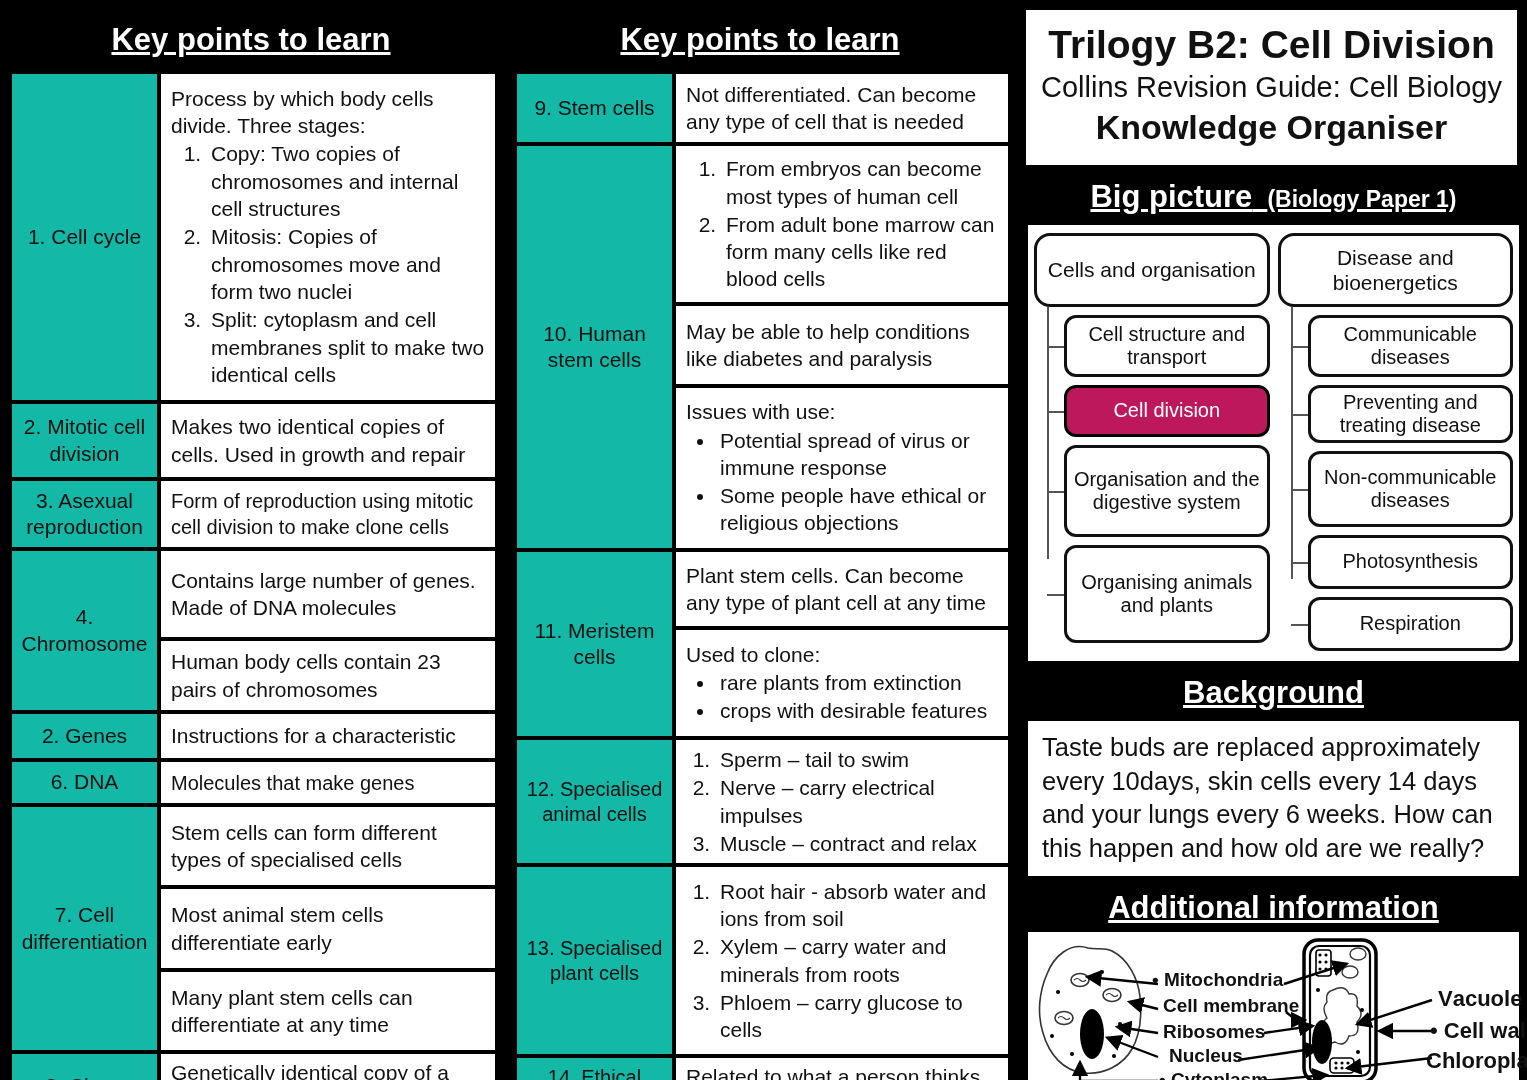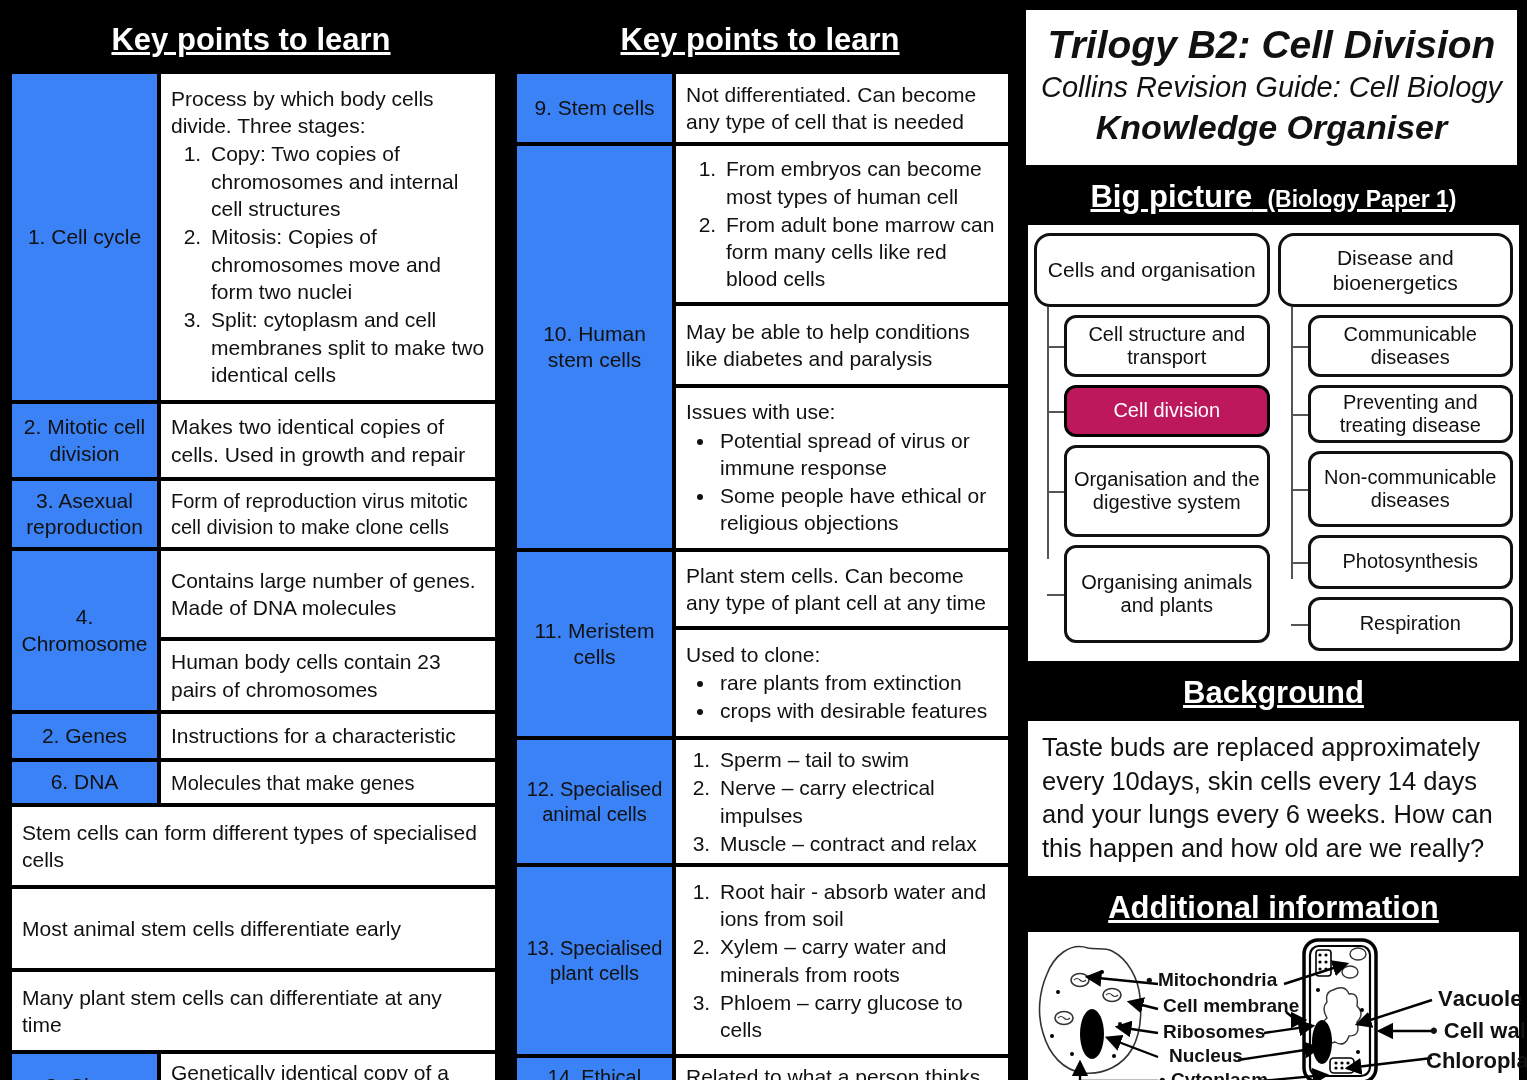--- a/index.html
+++ b/index.html
@@ -23,38 +23,38 @@
 
   
   .kp-table {
     margin:2px 0 0 8px; background:#000; border:4px solid #000;
     display:flex; flex-direction:column; gap:4px;
   }
   .col-left  .kp-table { width:483px; }
   .col-mid   .kp-table { width:491px; }
   .kp-row { display:flex; gap:4px; }
   .term {
-    background:#3b82f6; display:flex; align-items:center; justify-content:center;
+    background:#14b8a6; display:flex; align-items:center; justify-content:center;
     text-align:center; padding:4px 6px; font-size:21px; line-height:1.25; flex:none;
   }
   .col-left .term { width:133px; }
   .col-mid  .term { width:143px; }
   .defs { flex:1; display:flex; flex-direction:column; gap:4px; }
   .def {
     background:#fff; flex:1; padding:5px 10px; font-size:21px; line-height:1.3;
     display:flex; flex-direction:column; justify-content:center;
   }
   .def p { margin:0; }
   .def ol { margin:0; padding-left:36px; }
   .def ul { margin:0; padding-left:30px; }
   .def li { padding-left:4px; margin:1px 0; }
 
   
   .title-box {
-    margin:10px 10px 0 6px; background:#fff; text-align:center; padding:12px 4px 16px;font-style:italic;
+    margin:10px 10px 0 6px; background:#fff; text-align:center; padding:12px 4px 16px;
   }
   .title-line1 { font-size:39px; font-weight:bold; line-height:1.2; }
   .title-line2 { font-size:29px; line-height:1.3; }
   .title-line3 { font-size:34px; font-weight:bold; line-height:1.25; }
 
   .section-head {
     color:#fff; text-align:center; font-weight:bold; font-size:31px;
     margin:14px 0 10px; text-decoration:underline;
   }
   .section-head .suffix { font-size:23px; }
@@ -130,21 +130,21 @@
           <div class="def">
               <p>Makes two identical copies of cells. Used in growth and repair</p>
             </div>
         </div>
       </div>
 
       <div class="kp-row" style="min-height:66px">
         <div class="term">3. Asexual reproduction</div>
         <div class="defs">
           <div class="def" style="font-size:20px">
-              <p>Form of reproduction virus mitotic cell division to make clone cells</p>
+              <p>Form of reproduction using mitotic cell division to make clone cells</p>
             </div>
         </div>
       </div>
 
       <div class="kp-row">
         <div class="term">4. Chromosome</div>
         <div class="defs">
           <div class="def" style="min-height:76px">
               <p>Contains large number of genes. Made of DNA molecules</p>
             </div>
@@ -166,20 +166,21 @@
       <div class="kp-row" style="min-height:41px">
         <div class="term">6. DNA</div>
         <div class="defs">
           <div class="def" style="font-size:20px">
               <p>Molecules that make genes</p>
             </div>
         </div>
       </div>
 
       <div class="kp-row">
+        <div class="term">7. Cell differentiation</div>
         <div class="defs">
           <div class="def" style="min-height:68px">
               <p>Stem cells can form different types of specialised cells</p>
             </div>
           <div class="def" style="min-height:69px">
               <p>Most animal stem cells differentiate early</p>
             </div>
           <div class="def" style="min-height:68px">
               <p>Many plant stem cells can differentiate at any time</p>
             </div>
@@ -393,21 +394,21 @@
           <line x1="236" y1="101" x2="284" y2="94" marker-end="url(#ah)"></line>
           <line x1="130" y1="125" x2="80" y2="106" marker-end="url(#ah)"></line>
           <line x1="210" y1="128" x2="290" y2="116" marker-end="url(#ah)"></line>
           <polyline points="130,149 52,149 52,131" marker-end="url(#ah)"></polyline>
           <line x1="232" y1="149" x2="298" y2="143" marker-end="url(#ah)"></line>
           <line x1="404" y1="68" x2="330" y2="92" marker-end="url(#ah)"></line>
           <line x1="404" y1="99" x2="352" y2="99" marker-end="url(#ah)"></line>
           <line x1="404" y1="126" x2="320" y2="136" marker-end="url(#ah)"></line>
         </g>
       </svg>
-      <div class="diagram-label bul" style="left:118px; top:38px">Mitochondria</div>
+      <div class="diagram-label bul" style="left:124px; top:38px">Mitochondria</div>
       <div class="diagram-label" style="left:135px; top:64px">Cell membrane</div>
       <div class="diagram-label" style="left:135px; top:90px">Ribosomes</div>
       <div class="diagram-label" style="left:141px; top:114px">Nucleus</div>
       <div class="diagram-label bul" style="left:131px; top:138px">Cytoplasm</div>
       <div class="diagram-label big" style="left:410px; top:56px">Vacuole</div>
       <div class="diagram-label big bul" style="left:402px; top:88px">Cell wall</div>
       <div class="diagram-label big" style="left:398px; top:118px">Chloroplasts</div>
     </div>
 
   </div>

